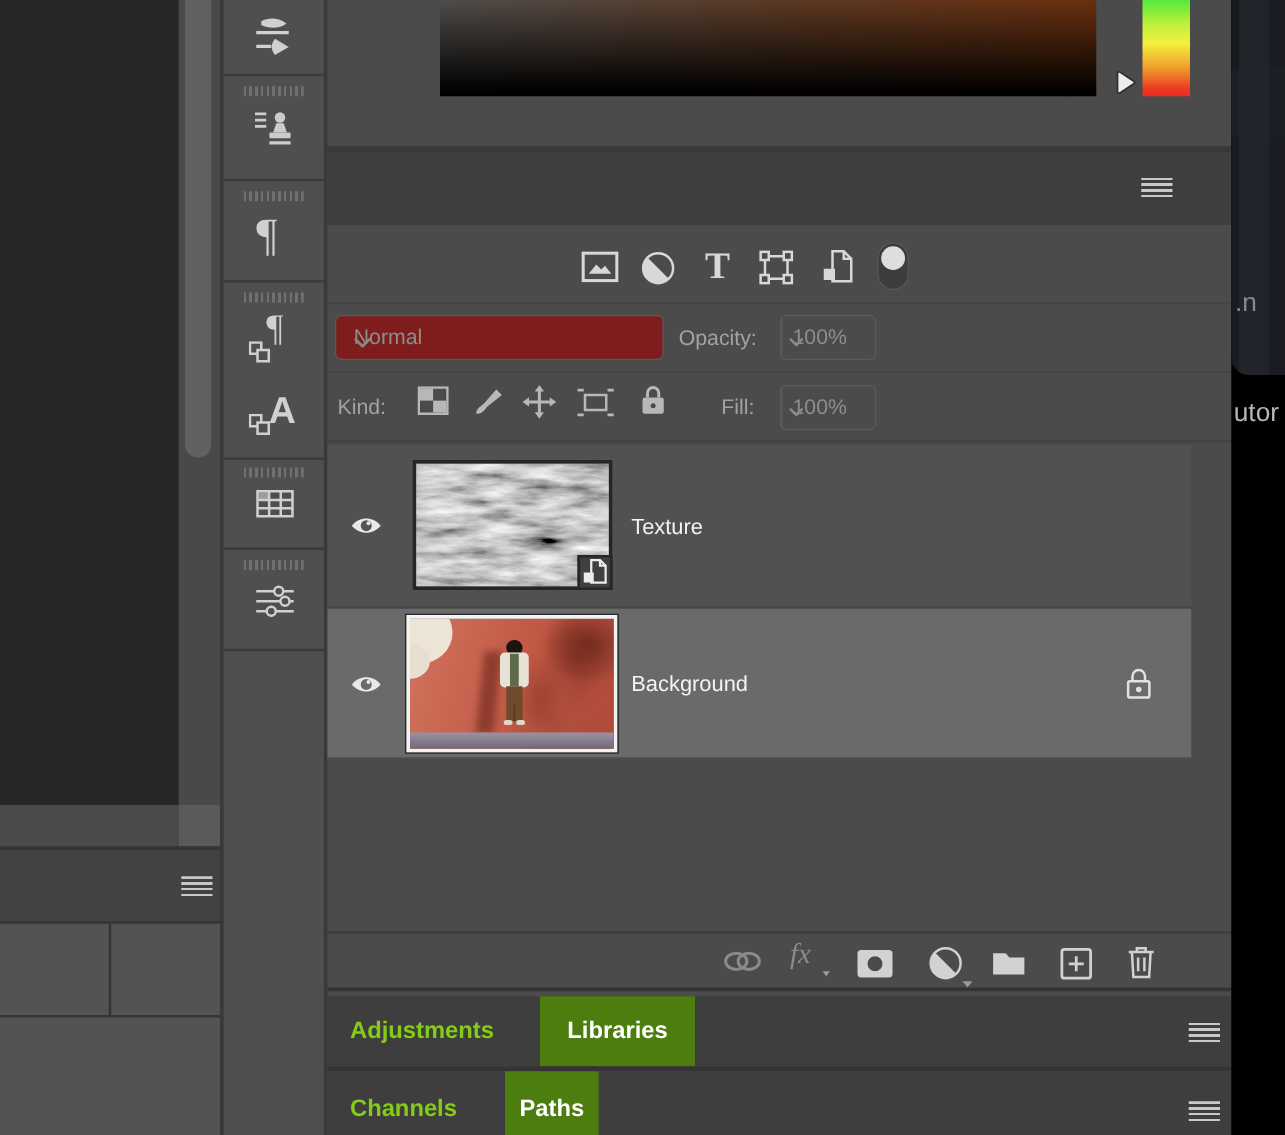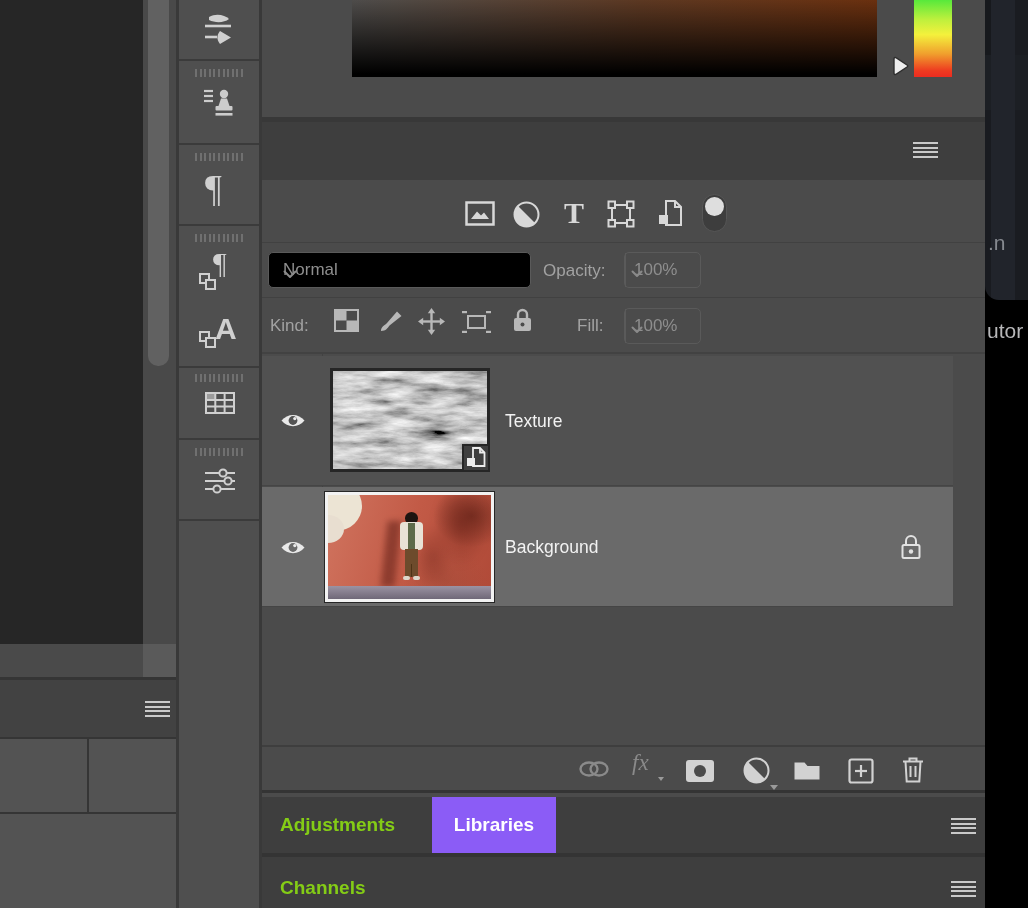--- a/index.html
+++ b/index.html
@@ -60,21 +60,21 @@
 
   .kind-dd{left:6px;top:16px;width:177px;height:36px;background:#424242;
     border:1.5px solid #6e6e6e;border-radius:5px;display:flex;align-items:center;
     padding:0 10px 0 12px;color:#f0f0f0;font-size:17px;font-weight:bold;}
   .kind-dd .txt{margin-left:7px;flex:1;position:static;}
   .fic{color:#d8d8d8;}
   .toggle{left:440px;top:14px;width:25px;height:38px;border-radius:13px;background:#3d3d3d;
     border:1px solid #565656;}
   .toggle .knob{left:2px;top:2px;width:19px;height:19px;border-radius:50%;background:#dedede;}
 
-  .dd-dis{left:6px;top:72px;width:263px;height:36px;background:#000000;border:1px solid #5a5a5a;
+  .dd-dis{left:6px;top:72px;width:263px;height:36px;background:#7f1d1d;border:1px solid #5a5a5a;
     border-radius:5px;display:flex;align-items:center;padding:0 12px 0 14px;color:#8e8e8e;font-size:17px;}
   .dd-dis .txt{flex:1;position:static;}
   .lbl{color:#a2a2a2;font-size:17px;}
   .valbox{width:77px;height:36px;border:1px solid #5a5a5a;border-radius:5px;
     display:flex;align-items:center;color:#8e8e8e;font-size:17px;}
   .valbox .v{position:static;padding-left:9px;flex:1;}
   .valbox .sep{position:static;width:1px;height:34px;background:#5a5a5a;}
   .valbox .ch{position:static;width:23px;display:flex;justify-content:center;}
 
   
@@ -119,21 +119,21 @@
   .mask-ic{width:28px;height:22px;background:#d2d2d2;border-radius:3px;}
   .mask-ic:after{content:"";position:absolute;left:8px;top:5px;width:12px;height:12px;
     border-radius:50%;background:#4b4b4b;}
 
   
   .tg-div1{left:262px;top:790px;width:723px;height:3px;background:#343434;}
   .tabs1{left:262px;top:797px;width:723px;height:56px;background:#3e3e3e;}
   .tg-div2{left:262px;top:853px;width:723px;height:4px;background:#343434;}
   .tabs2{left:262px;top:857px;width:723px;height:51px;background:#3e3e3e;}
   .tab-inactive{color:#84cc16;font-size:19px;font-weight:bold;display:flex;align-items:center;height:100%;}
-  .tab-active{background:#8b5cf6;color:#fff;font-size:19px;font-weight:bold;
+  .tab-active{background:#4d7c0f;color:#fff;font-size:19px;font-weight:bold;
     display:flex;align-items:center;justify-content:center;height:100%;top:0;}
 
   
   .right-col{left:985px;top:0;width:43px;height:908px;background:#000;}
   .dark-win{left:0;top:0;width:43px;height:300px;border-bottom-left-radius:14px;
     background:linear-gradient(to right,#17191d 0 6px,#21242b 6px 30px,#1a1c21 30px),
                linear-gradient(to bottom,#15171b 0 55px,#1c1f24 55px 110px,#191b20 110px);
     background-blend-mode:lighten;}
   .frag-n{left:3px;top:231px;color:#868a90;font-size:21px;}
   .frag-utor{left:2px;top:319px;color:#b7b7b9;font-size:21px;}
@@ -503,20 +503,23 @@
     <span class="tab-inactive" style="left:18px;">Adjustments</span>
     <div class="tab-active" style="left:170px;width:124px;">
       <span style="position:static;">Libraries</span>
     </div>
     <div class="hamb" style="left:689px;top:21px;"></div>
   </div>
 
   <div class="tg-div2"></div>
   <div class="tabs2">
     <span class="tab-inactive" style="left:18px;padding-top:11px;">Channels</span>
+    <div class="tab-active" style="left:142px;width:75px;padding-top:11px;">
+      <span style="position:static;">Paths</span>
+    </div>
     <div class="hamb" style="left:689px;top:24px;"></div>
   </div>
 
   <div class="right-col">
     <div class="dark-win">
       <span class="frag-n">.n</span>
     </div>
     <span class="frag-utor">utor</span>
   </div>
 

